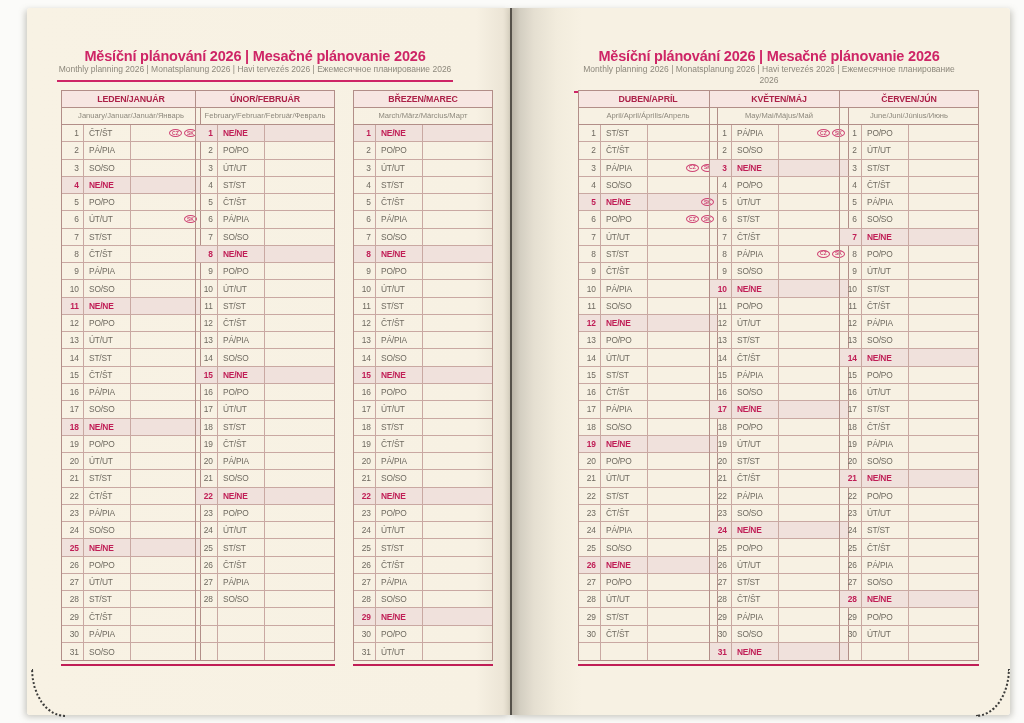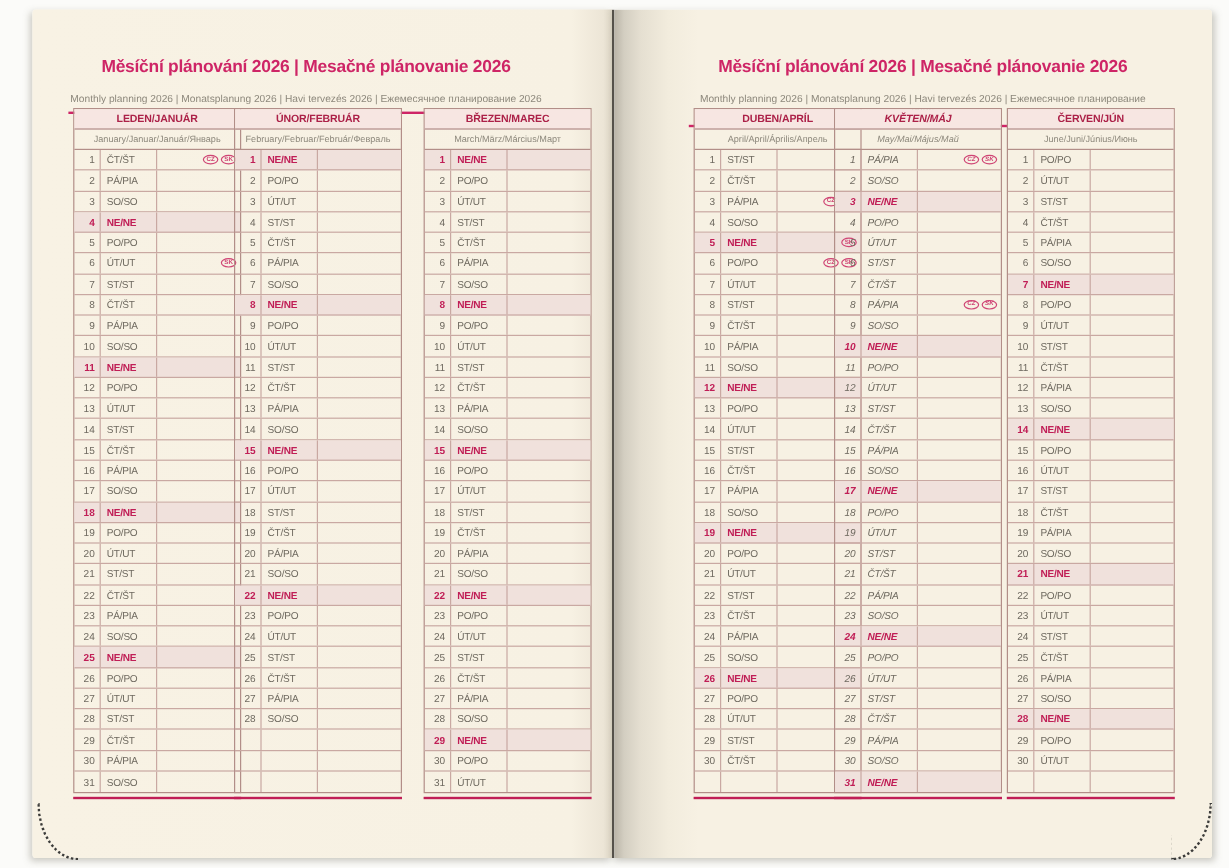--- a/index.html
+++ b/index.html
@@ -20,29 +20,29 @@
   .page.right{
     left:510px; width:500px; border-radius:0 3px 3px 0;
     border-left:2px solid #55514a;
     background:linear-gradient(to right,#bab4a7 0px,#d3cec1 8px,#e5dfd1 22px,#f2ecdd 45px,#f7f1e3 70px,#f7f1e3 100%);
     box-shadow:2px 2px 6px rgba(110,105,90,.35);
   }
   .page-head{position:absolute; top:40px; text-align:center;}
   .page.left  .page-head{left:30px; width:396px;}
   .page.right .page-head{left:62px; width:390px;}
   .page-title{font-size:14.5px; line-height:16px; font-weight:bold; color:var(--accent); letter-spacing:-0.2px;}
-  .page-subtitle{margin-top:13px; font-size:8.5px; line-height:11px; color:var(--sub-gray);}
+  .page-subtitle{margin-top:0; font-size:8.5px; line-height:11px; color:var(--sub-gray);}
   .title-rule{margin-top:5px; height:1.5px; background:var(--accent);}
   .months{position:absolute; top:82px; left:0; right:0; bottom:0;}
   .month{position:absolute; top:0; width:140px; border:1px solid var(--grid-outer); background:transparent;}
   .page.left  .month:nth-child(1){left:34px;}
   .page.left  .month:nth-child(2){left:168px;}
   .page.left  .month:nth-child(3){left:302px;margin-left:24px;}
   .page.right .month:nth-child(1){left:66px;}
-  .page.right .month:nth-child(2){left:183px;font-style:italic;}
+  .page.right .month:nth-child(2){left:197px;}
   .page.right .month:nth-child(3){left:327px;}
   .m-header{height:17px; background:var(--hdr-bg); border-bottom:1px solid var(--grid-outer);
     color:var(--hdr-red); font-weight:bold; font-size:8.8px; line-height:16px; text-align:center; letter-spacing:-0.1px;}
   .m-subheader{height:17px; border-bottom:1px solid var(--grid-outer);
     color:var(--sub-gray); font-size:7.6px; line-height:16px; text-align:center;}
   .day-row{height:17.27px; display:flex; border-bottom:1px solid var(--grid); color:var(--day-text); font-size:8.4px;}
   .day-row:last-child{border-bottom:none;text-align:center;}
   .day-row .cell{display:flex; align-items:center;}
   .cell.n{width:22px; border-right:1px solid var(--grid); justify-content:flex-end; padding-right:4px;}
   .cell.d{width:47px; border-right:1px solid var(--grid); padding-left:5px; letter-spacing:-0.2px;}

